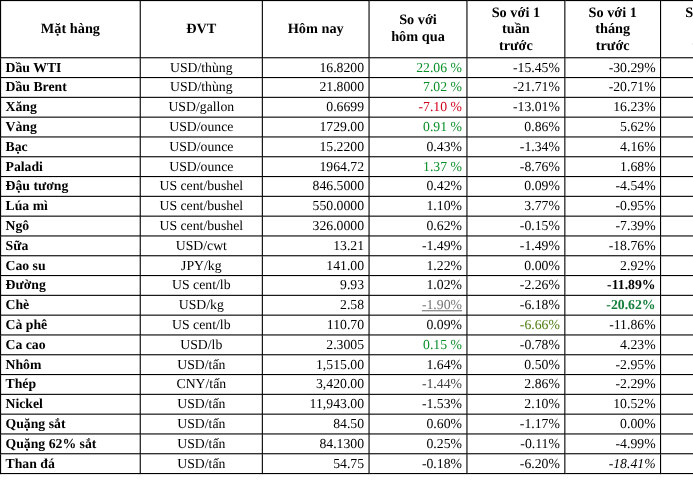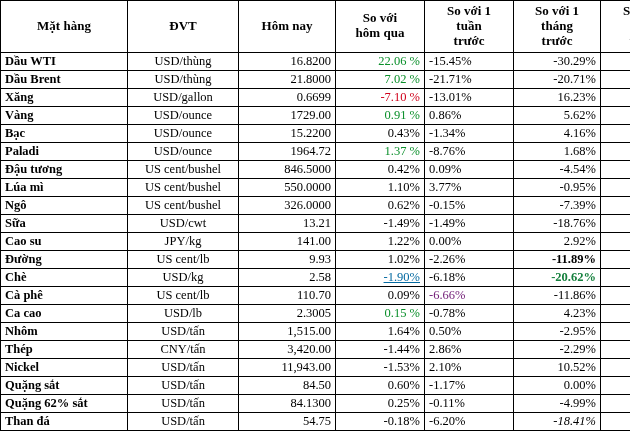--- a/index.html
+++ b/index.html
@@ -37,21 +37,21 @@
     padding-bottom: 3px;
     line-height: 1.15;
   }
   #commodity-table tbody td {
     height: 17px;
   }
   .c-name   { text-align: left;   width: 118px; padding-left: 6px; font-weight: bold; }
   .c-unit   { text-align: center; width: 102px; }
   .c-today  { text-align: right;  width: 88px;  padding-right: 6px; }
   .c-pct    { text-align: right;  width: 80px;  padding-right: 6px; }
-  .c-w      { text-align: left;  width: 80px;  padding-right: 6px; }
+  .c-w      { text-align: right;  width: 80px;  padding-right: 6px; }
   .c-m      { text-align: right;  width: 78px;  padding-right: 6px; }
   .c-y      { text-align: right;  width: 80px;  padding-right: 6px; }
 </style>
 </head>
 <body>
 
 <table id="commodity-table">
   <thead>
     <tr>
       <th class="c-name">Mặt hàng</th>
@@ -184,31 +184,31 @@
         <td class="c-today">9.93</td>
         <td class="c-pct" style="color: rgb(0, 0, 0);">1.02%</td>
         <td class="c-w" style="color: rgb(0, 0, 0);">-2.26%</td>
         <td class="c-m" style="color: rgb(0, 0, 0); font-weight: bold;">-11.89%</td>
         <td class="c-y" style="color: rgb(0, 0, 0);">-21.69%</td>
       </tr>
       <tr>
         <td class="c-name">Chè</td>
         <td class="c-unit">USD/kg</td>
         <td class="c-today">2.58</td>
-        <td class="c-pct" style="color: #0369a1; text-decoration: underline;">-1.90%</td>
+        <td class="c-pct" style="color: #737373; text-decoration: underline;">-1.90%</td>
         <td class="c-w" style="color: rgb(0, 0, 0);">-6.18%</td>
         <td class="c-m" style="color: #15803d; font-weight: bold;">-20.62%</td>
         <td class="c-y" style="color: rgb(0, 0, 0);">-7.53%</td>
       </tr>
       <tr>
         <td class="c-name">Cà phê</td>
         <td class="c-unit">US cent/lb</td>
         <td class="c-today">110.70</td>
         <td class="c-pct" style="color: rgb(0, 0, 0);">0.09%</td>
-        <td class="c-w" style="color: #701a75;">-6.66%</td>
+        <td class="c-w" style="color: #4d7c0f;">-6.66%</td>
         <td class="c-m" style="color: rgb(0, 0, 0);">-11.86%</td>
         <td class="c-y" style="color: rgb(0, 0, 0);">22.39%</td>
       </tr>
       <tr>
         <td class="c-name">Ca cao</td>
         <td class="c-unit">USD/lb</td>
         <td class="c-today">2.3005</td>
         <td class="c-pct" style="color: rgb(10, 143, 42);">0.15 %</td>
         <td class="c-w" style="color: rgb(0, 0, 0);">-0.78%</td>
         <td class="c-m" style="color: rgb(0, 0, 0);">4.23%</td>
@@ -220,21 +220,21 @@
         <td class="c-today">1,515.00</td>
         <td class="c-pct" style="color: rgb(0, 0, 0);">1.64%</td>
         <td class="c-w" style="color: rgb(0, 0, 0);">0.50%</td>
         <td class="c-m" style="color: rgb(0, 0, 0);">-2.95%</td>
         <td class="c-y" style="color: rgb(0, 0, 0);">-19.07%</td>
       </tr>
       <tr>
         <td class="c-name">Thép</td>
         <td class="c-unit">CNY/tấn</td>
         <td class="c-today">3,420.00</td>
-        <td class="c-pct" style="color: #000000;">-1.44%</td>
+        <td class="c-pct" style="color: #404040;">-1.44%</td>
         <td class="c-w" style="color: rgb(0, 0, 0);">2.86%</td>
         <td class="c-m" style="color: rgb(0, 0, 0);">-2.29%</td>
         <td class="c-y" style="color: rgb(0, 0, 0);">-17.25%</td>
       </tr>
       <tr>
         <td class="c-name">Nickel</td>
         <td class="c-unit">USD/tấn</td>
         <td class="c-today">11,943.00</td>
         <td class="c-pct" style="color: rgb(0, 0, 0);">-1.53%</td>
         <td class="c-w" style="color: rgb(0, 0, 0);">2.10%</td>

